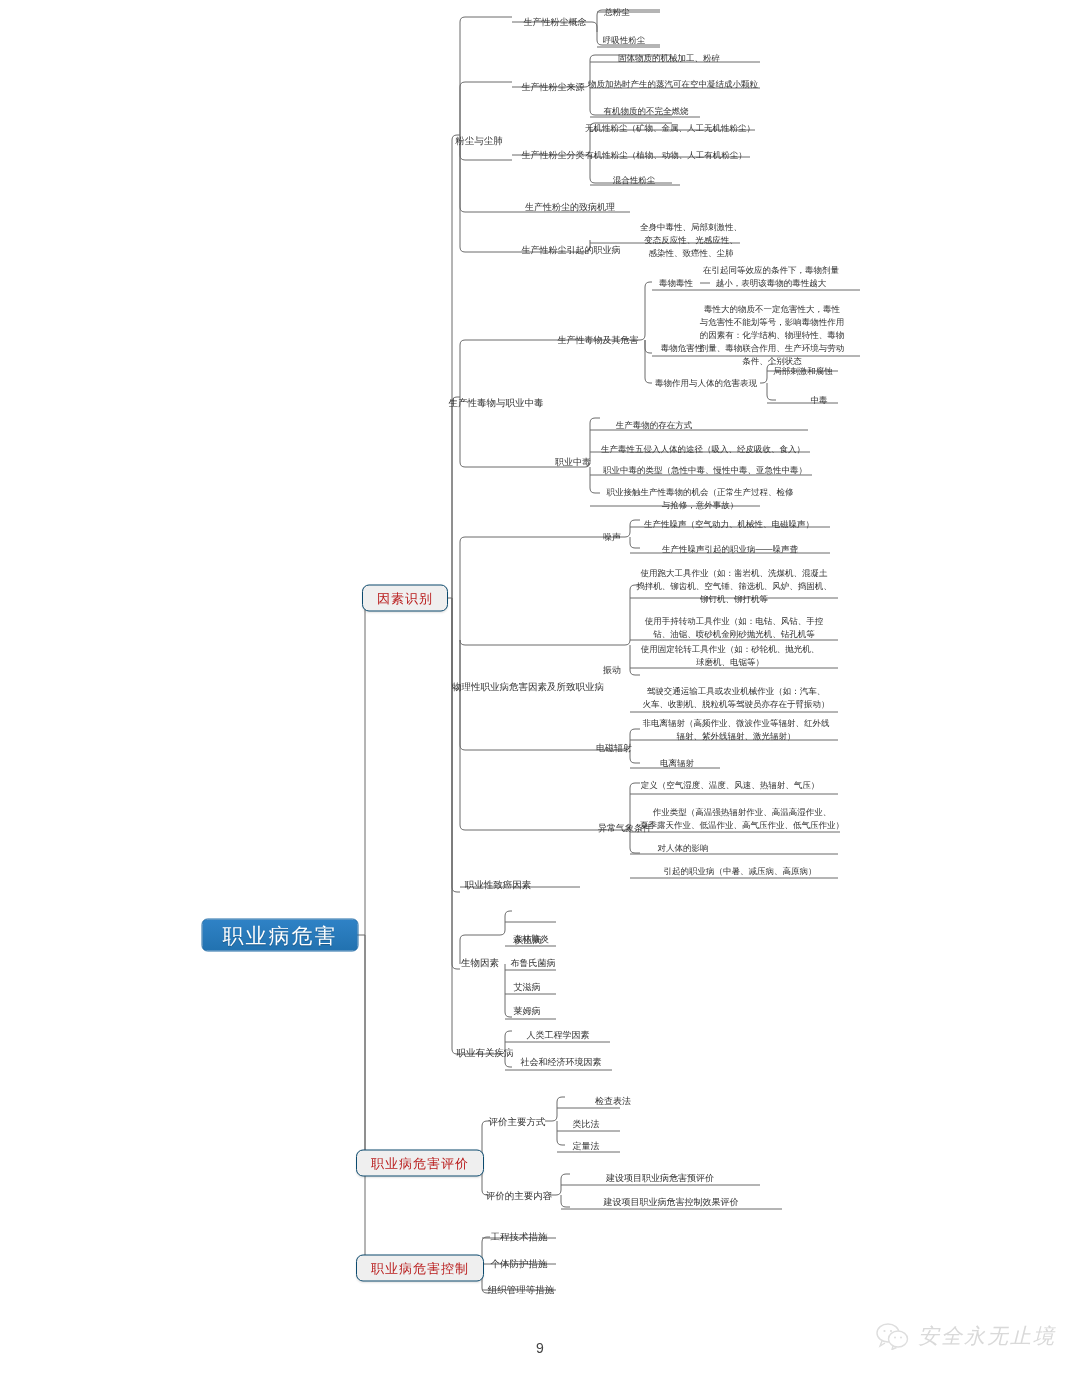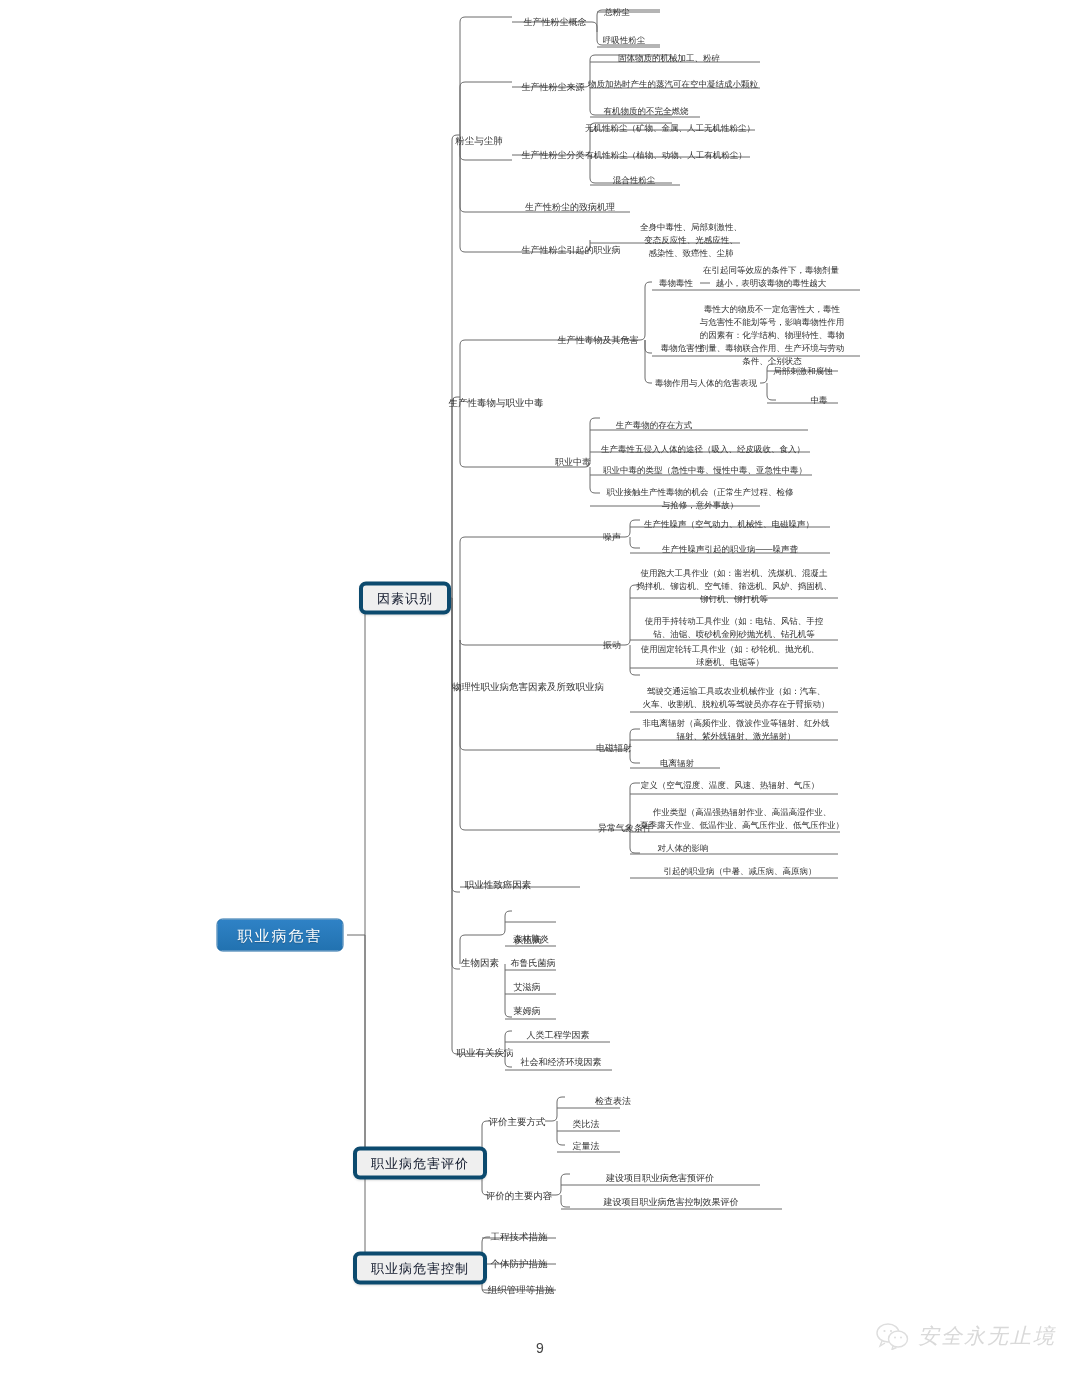--- a/index.html
+++ b/index.html
@@ -14,29 +14,29 @@
     font-size:9px;
     line-height:13px;
     color:#303030;
     white-space:pre-line;
     text-align:center;
     transform:translate(-50%,-50%);
   }
   .node.lvl1{
     font-size:13px;
     background:#efefef;
-    border:4px solid #0c4a6e;
+    border:1px solid #0c4a6e;
     border-radius:7px;
     padding:6px 14px;
-    color:#0f172a;
+    color:#b91c1c;
     letter-spacing:1px;
     box-shadow:0 1px 2px rgba(0,0,0,0.10);
   }
   .node.root{
-    font-size:15px;
+    font-size:21px;
     background:#2d7cc0;
     background:linear-gradient(180deg,#2f82c6 0%,#2272b0 100%);
     border:1px solid #1e6aa6;
     border-radius:6px;
     color:#ffffff;
     padding:9px 20px;
     letter-spacing:2px;
     text-shadow:0 1px 1px rgba(0,0,0,0.25);
   }
   .node.lvl2{font-size:9.5px;}
@@ -248,21 +248,21 @@
 <div class="node lvl4" style="left:654px;top:425px;">生产毒物的存在方式</div>
 <div class="node lvl4" style="left:703px;top:449px;">生产毒性五侵入人体的途径（吸入、经皮吸收、食入）</div>
 <div class="node lvl4" style="left:705px;top:470px;">职业中毒的类型（急性中毒、慢性中毒、亚急性中毒）</div>
 <div class="node lvl4" style="left:700px;top:499px;">职业接触生产性毒物的机会（正常生产过程、检修
 与抢修，意外事故）</div>
 
 <div class="node lvl2" style="left:528px;top:686px;">物理性职业病危害因素及所致职业病</div>
 <div class="node lvl3" style="left:612px;top:537px;">噪声</div>
 <div class="node lvl4" style="left:729px;top:524px;">生产性噪声（空气动力、机械性、电磁噪声）</div>
 <div class="node lvl4" style="left:730px;top:549px;">生产性噪声引起的职业病——噪声聋</div>
-<div class="node lvl3" style="left:612px;top:645px;">振动</div>
+<div class="node lvl3" style="left:612px;top:670px;">振动</div>
 <div class="node lvl4" style="left:734px;top:586px;">使用跑大工具作业（如：凿岩机、洗煤机、混凝土
 捣拌机、铆齿机、空气锤、筛选机、风炉、捣固机、
 铆钉机、铆打机等</div>
 <div class="node lvl4" style="left:734px;top:628px;">使用手持转动工具作业（如：电钻、风钻、手控
 钻、油锯、喷砂机金刚砂抛光机、钻孔机等</div>
 <div class="node lvl4" style="left:730px;top:656px;">使用固定轮转工具作业（如：砂轮机、抛光机、
 球磨机、电锯等）</div>
 <div class="node lvl4" style="left:736px;top:698px;">驾驶交通运输工具或农业机械作业（如：汽车、
 火车、收割机、脱粒机等驾驶员亦存在于臂振动）</div>
 <div class="node lvl3" style="left:614px;top:748px;">电磁辐射</div>

